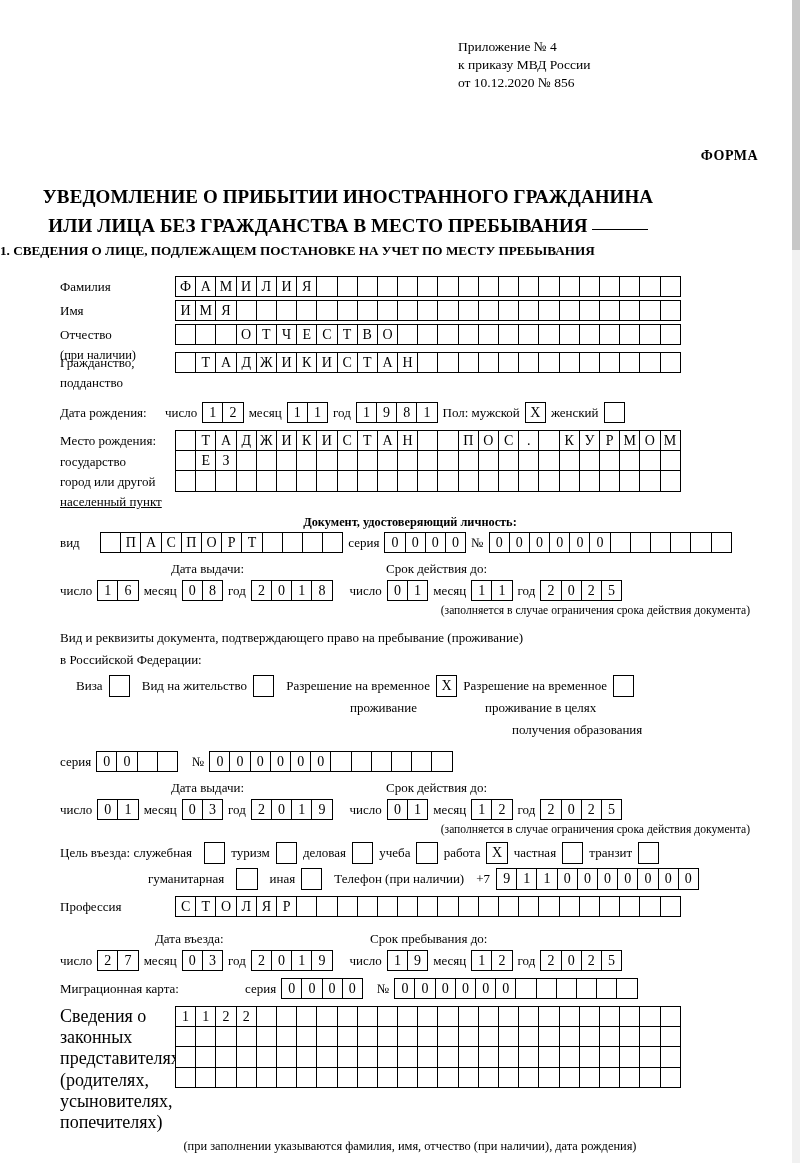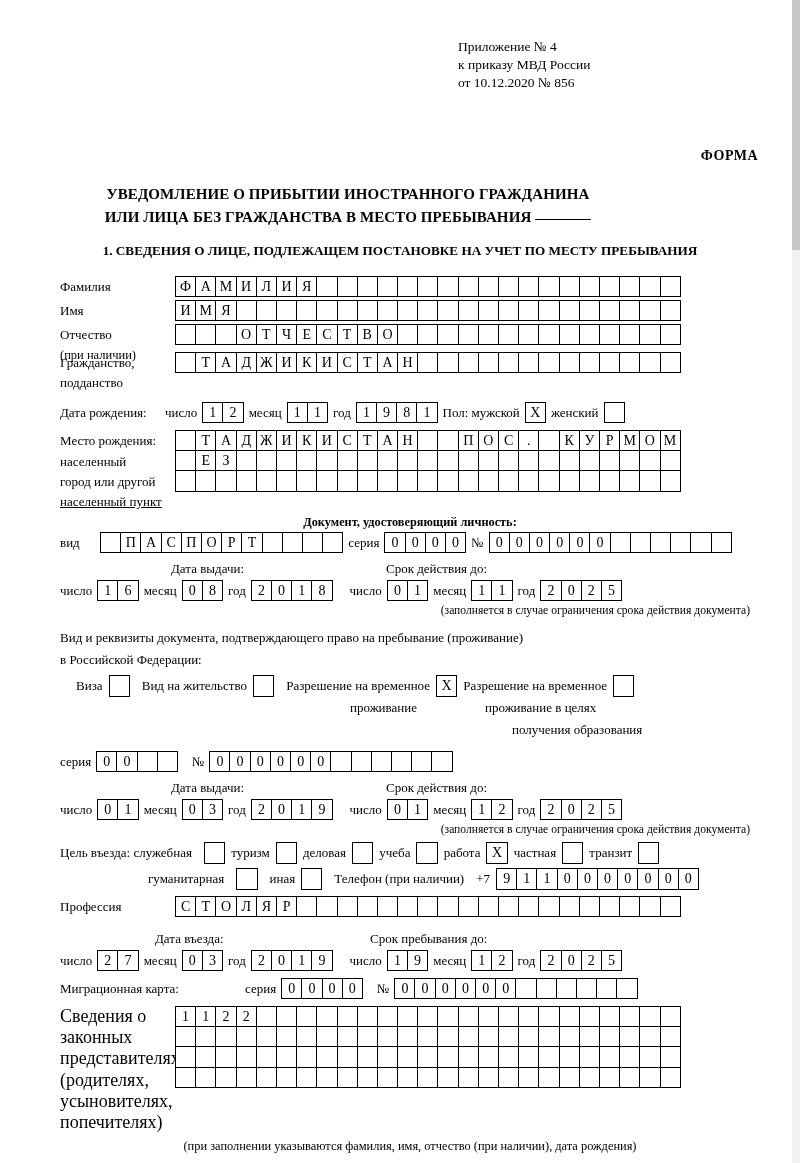--- a/index.html
+++ b/index.html
@@ -41,38 +41,38 @@
     letter-spacing: 0.5px;
     margin-left: 28px;
   }
   .title {
     position: absolute;
     top: 183px;
     left: 0;
     width: 696px;
     text-align: center;
     font-weight: bold;
-    font-size: 15px;
+    font-size: 19px;
     line-height: 1.5;
     letter-spacing: 0.1px;
   }
   .title .ln2 { white-space: nowrap; }
   .underline-blank {
     display: inline-block;
     width: 56px;
     border-bottom: 1px solid #000;
     vertical-align: 2px;
     margin-left: 4px;
   }
   .section1 {
     position: absolute;
     top: 243px;
     left: 0;
     width: 800px;
-    text-align: center;
+    text-align: left;
     font-weight: bold;
     font-size: 13.2px;
   }
   .form-body {
     position: absolute;
     top: 276px;
     left: 60px;
     width: 700px;
     font-size: 13px;
   }
@@ -350,21 +350,21 @@
         </div>
       <div class="inline-lbl">Пол: мужской</div>
       <div class="checkbox">Х</div>
       <div class="inline-lbl">женский</div>
       <div class="checkbox"></div>
     </div>
 
     <div class="row mt6">
       <div class="lbl-w twoline">
         <div class="lbl">Место рождения:</div>
-        <div class="lbl" style="line-height:20px;">населенный</div>
+        <div class="lbl" style="line-height:20px;">государство</div>
         <div class="lbl" style="line-height:20px;">город или другой</div>
         <div class="lbl" style="line-height:20px;text-decoration:underline;">населенный пункт</div>
       </div>
       <div>
         <div class="cells" id="cells-birthplace-1">
             <div class="cell first"></div>
             <div class="cell">Т</div>
             <div class="cell">А</div>
             <div class="cell">Д</div>
             <div class="cell">Ж</div>

